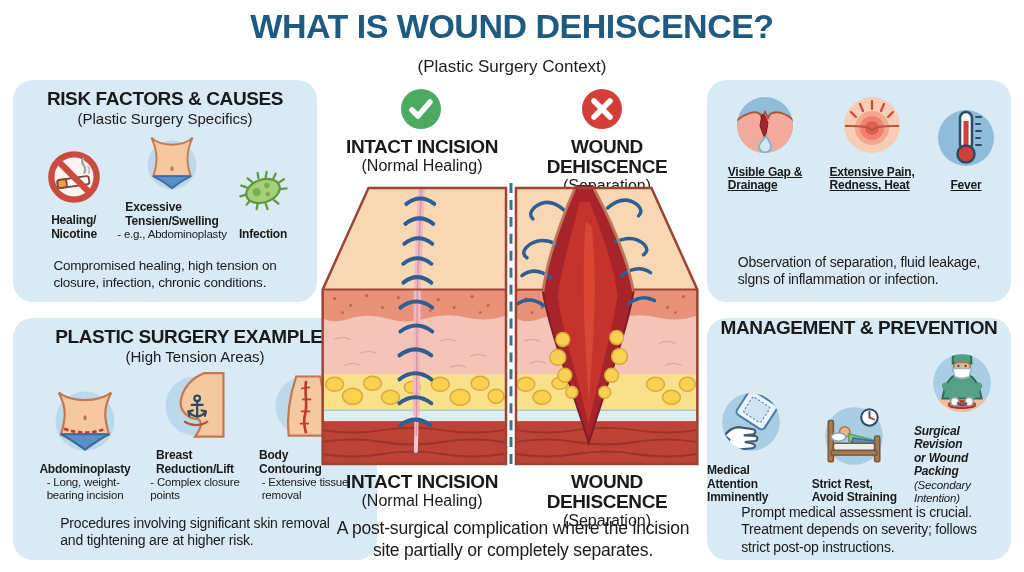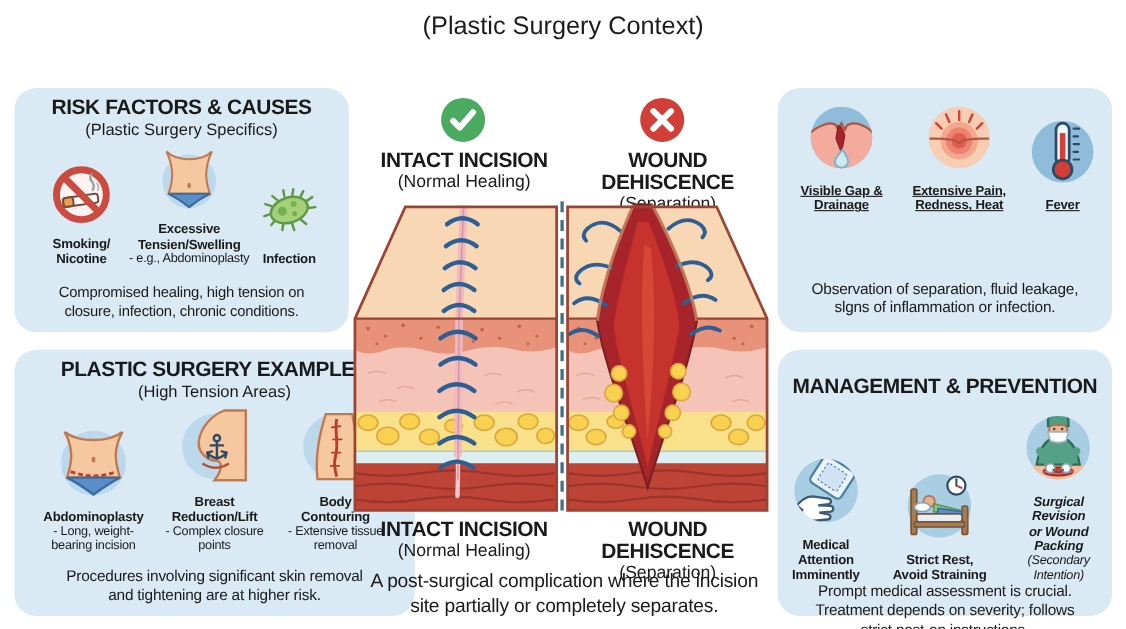--- a/index.html
+++ b/index.html
@@ -1,24 +1,24 @@
 <!DOCTYPE html>
 <html><head>
 <meta charset="utf-8">
 <style>
   html,body{margin:0;padding:0;background:#ffffff;}
   .stage{position:relative;width:1024px;height:572px;background:#ffffff;overflow:hidden;
          font-family:"Liberation Sans",sans-serif;color:#1a1a1a;}
   
   .hdr{position:absolute;left:0;top:8px;width:1024px;text-align:center;}
   .hdr-title{font-size:34px;font-weight:800;letter-spacing:-0.5px;color:#1f5a80;line-height:1.1;}
-  .hdr-sub{font-size:23px;color:#1c1c1c;margin-top:2px;}
+  .hdr-sub{font-size:17px;color:#1c1c1c;margin-top:12px;}
   
   .panel{position:absolute;background:#d9eaf4;border-radius:20px;display:flex;flex-direction:column;
-         align-items:center;text-align:center;}
+         align-items:center;text-align:left;}
   .panel-tl{left:13px;top:80px;width:304px;height:222px;}
   .panel-bl{left:13px;top:318px;width:364px;height:242px;}
   .panel-tr{left:707px;top:80px;width:304px;height:222px;}
   .panel-br{left:707px;top:318px;width:304px;height:242px;}
   .p-title{font-weight:800;font-size:19px;letter-spacing:-0.4px;margin-top:9px;line-height:1.1;}
   .p-sub{font-size:15px;margin-top:1px;line-height:1.1;}
   .icon-row{display:flex;justify-content:center;align-items:flex-end;width:100%;}
   .item{display:flex;flex-direction:column;align-items:center;}
   .item-label{font-weight:800;font-size:12px;line-height:1.12;white-space:pre-line;margin-top:4px;letter-spacing:-0.2px;}
   .item-note{font-size:11.5px;line-height:1.12;white-space:pre-line;letter-spacing:-0.2px;}
@@ -31,41 +31,42 @@
   .definition{position:absolute;left:322px;top:518px;width:382px;text-align:center;
               font-size:17.5px;line-height:1.25;white-space:pre-line;letter-spacing:-0.2px;}
   .illu{position:absolute;left:320px;top:182px;width:380px;height:284px;}
 </style>
 </head>
 <body>
 
 <div class="stage">
 
   <div class="hdr">
+    <div class="hdr-title">WHAT IS WOUND DEHISCENCE?</div>
     <div class="hdr-sub">(Plastic Surgery Context)</div>
   </div>
 
   <div class="panel panel-tl">
     <div class="p-title">RISK FACTORS &amp; CAUSES</div>
     <div class="p-sub">(Plastic Surgery Specifics)</div>
     <div class="icon-row" style="margin-top:6px;gap:8px;">
       <div class="item" style="width:70px;">
         <span>
           <svg width="58" height="58" viewBox="0 0 64 64">
             <circle cx="32" cy="32" r="25" fill="#fdf4f1" stroke="#cb4b40" stroke-width="7"></circle>
             <g transform="rotate(-8 32 32)">
               <rect x="13" y="33" width="35" height="9" rx="2.5" fill="#ffffff" stroke="#7e4a38" stroke-width="2"></rect>
               <rect x="13" y="33" width="10" height="9" rx="2.5" fill="#eda04f" stroke="#7e4a38" stroke-width="2"></rect>
               <path d="M44,29 q3,-5 0,-9 q-2,-4 1,-7" fill="none" stroke="#9aa3a8" stroke-width="2.5" stroke-linecap="round"></path>
               <path d="M49,30 q2,-4 0,-7" fill="none" stroke="#b9c0c4" stroke-width="2" stroke-linecap="round"></path>
             </g>
             <line x1="15" y1="15" x2="49" y2="49" stroke="#cb4b40" stroke-width="7" stroke-linecap="round"></line>
           </svg>
         </span>
-        <div class="item-label">Smoking/
+        <div class="item-label">Healing/
 Nicotine</div>
       </div>
       <div class="item" style="width:110px;">
         <span>
           <svg width="60" height="60" viewBox="0 0 64 64">
             <circle cx="32" cy="34" r="26" fill="#bcd9ec"></circle>
             <path d="M10,5 C18,22 16,34 12,46 L52,46 C48,34 46,22 54,5 C44,15 20,15 10,5 Z" fill="#f6c89f" stroke="#c07a52" stroke-width="2"></path>
             <ellipse cx="32" cy="38" rx="1.8" ry="2.6" fill="#c07a52"></ellipse>
             <path d="M12,46 C20,50 26,54 32,59 C38,54 44,50 52,46 Z" fill="#5b8fc9" stroke="#3c6b9e" stroke-width="2"></path>
           </svg>
@@ -225,21 +226,21 @@
           </svg>
         </span>
         <div class="item-label">Fever</div>
       </div>
     </div>
     <div class="p-footer" style="font-size:14px;margin-bottom:14px;">Observation of separation, fluid leakage,
 slgns of inflammation or infection.</div>
   </div>
 
   <div class="panel panel-br">
-    <div class="p-title" style="margin-top:24px;">MANAGEMENT &amp; PREVENTION</div>
+    <div class="p-title" style="margin-top:0;">MANAGEMENT &amp; PREVENTION</div>
     <div class="icon-row" style="margin-top:10px;gap:14px;">
       <div class="item" style="width:92px;">
         <span>
           <svg width="68" height="68" viewBox="0 0 66 66">
             <defs>
                 <clipPath id="cd">
                   <circle cx="33" cy="33" r="28"></circle>
                 </clipPath>
               </defs>
             <circle cx="33" cy="33" r="28" fill="#a9cde3"></circle>

